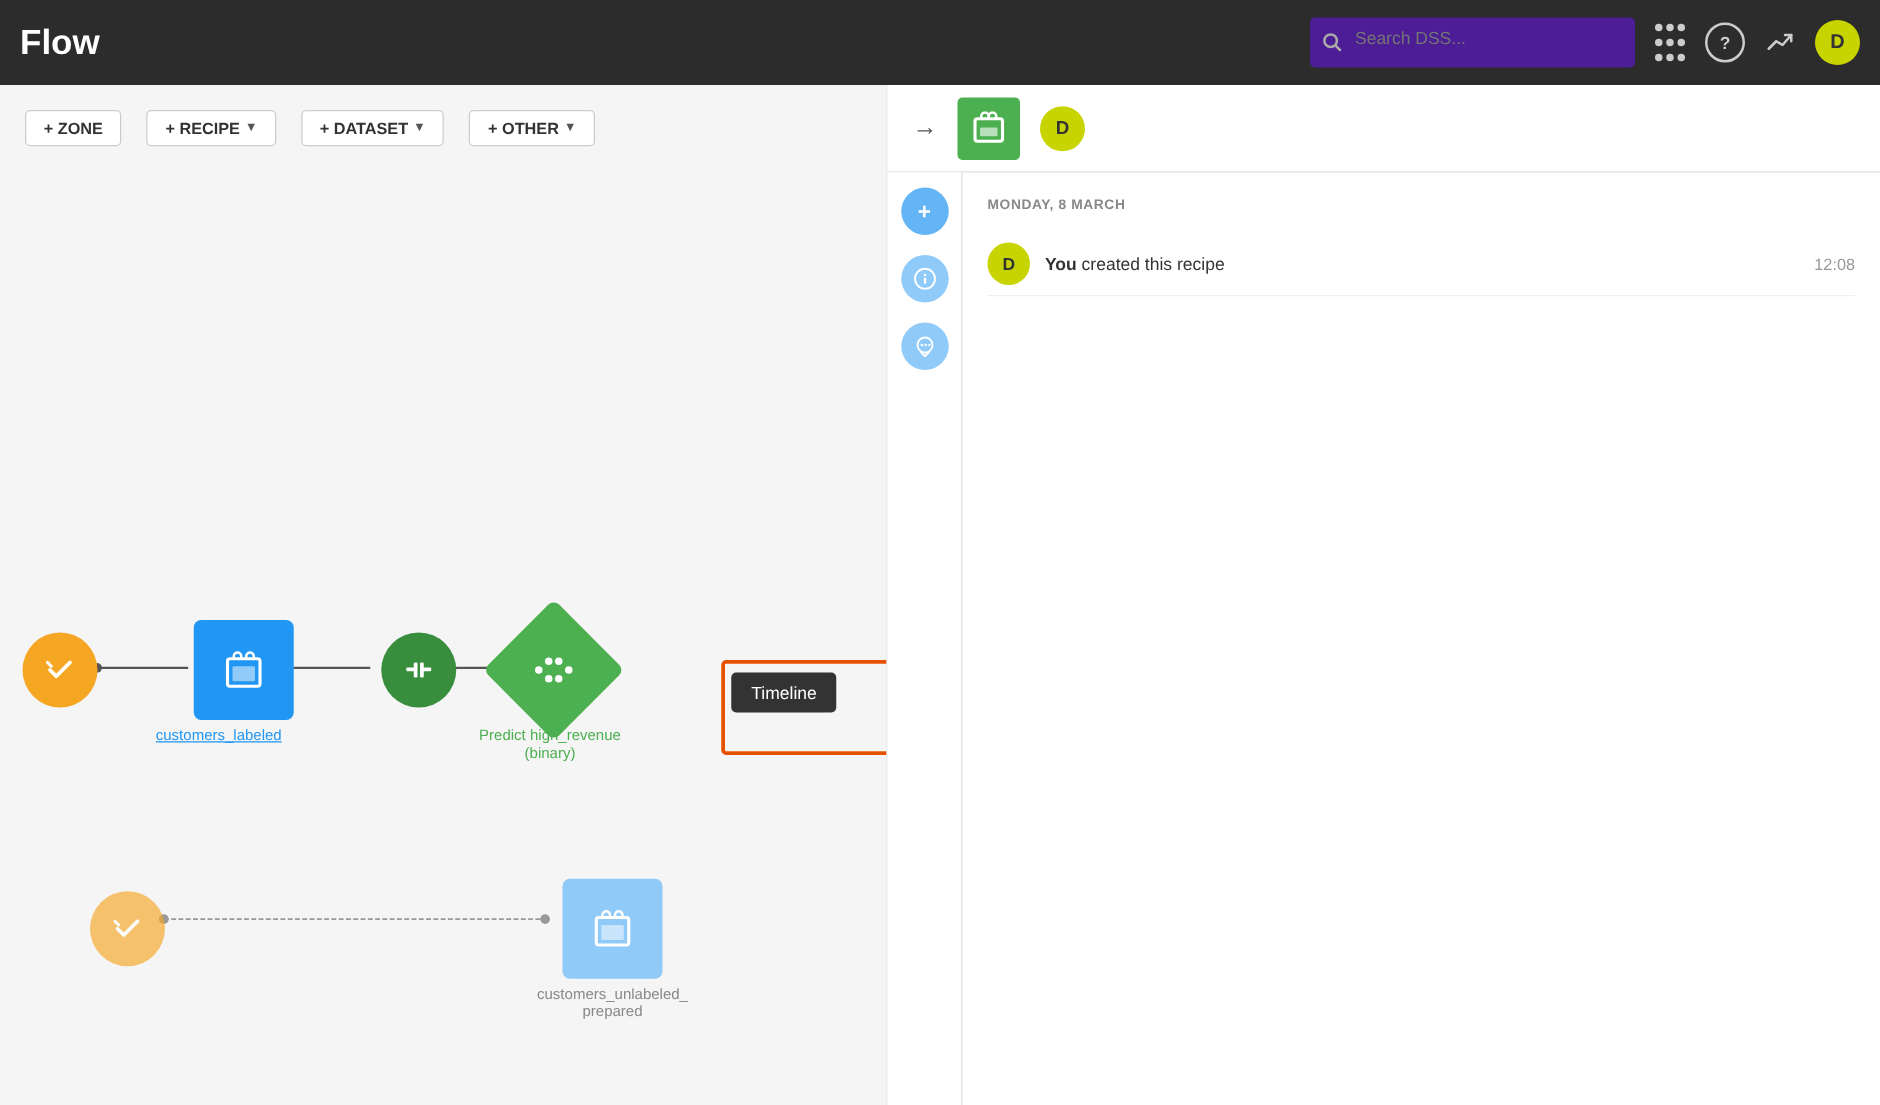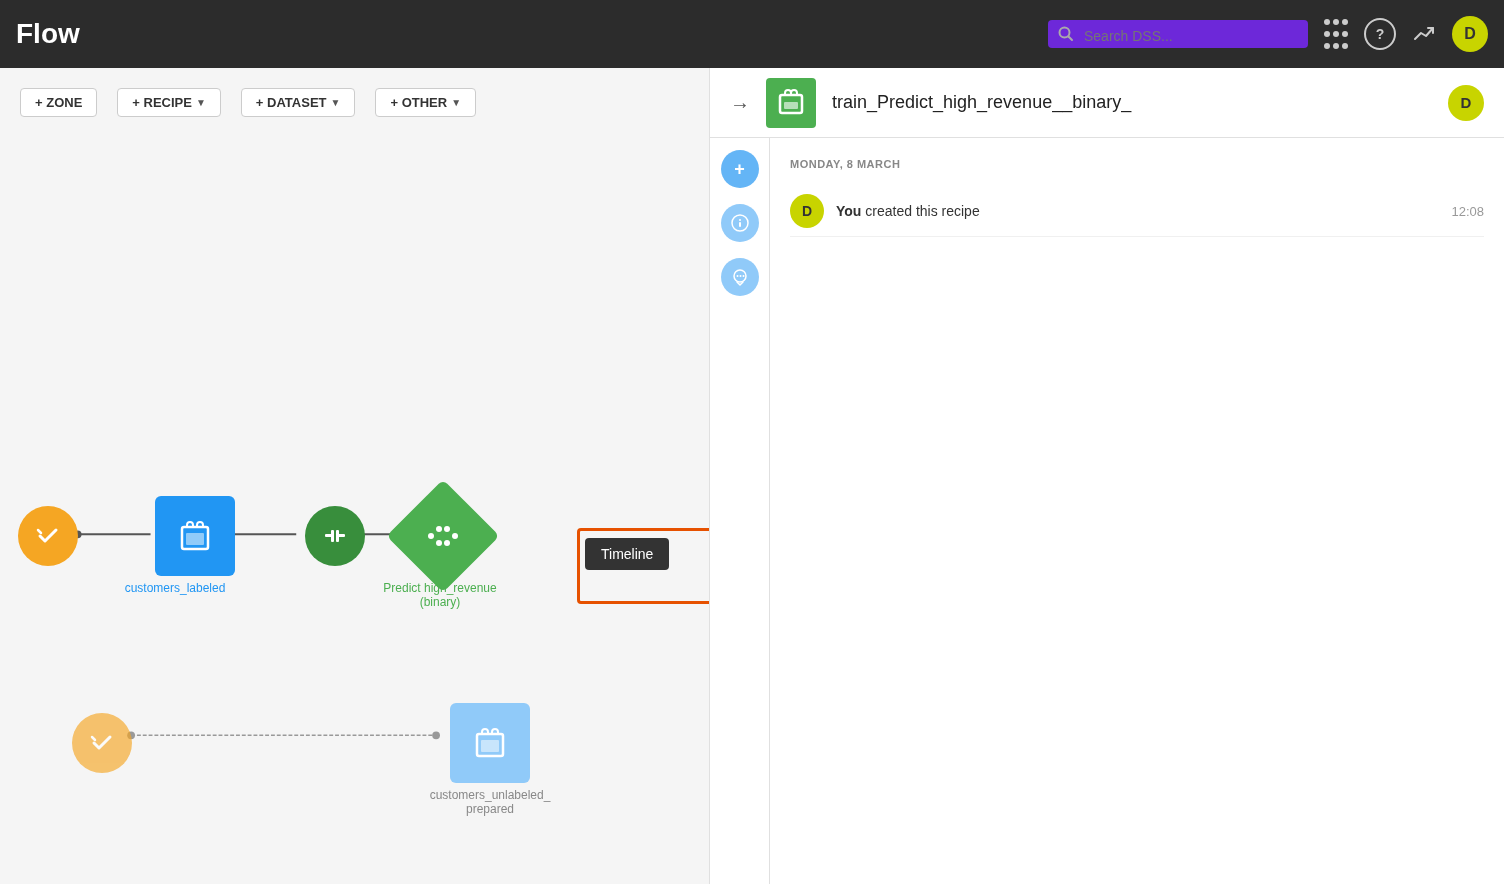--- a/index.html
+++ b/index.html
@@ -43,24 +43,24 @@
       display: flex;
       align-items: center;
     }
     .search-wrapper .search-icon-svg {
       position: absolute;
       left: 10px;
       color: #aaa;
       pointer-events: none;
     }
     .search-input {
-      background: #6d28d9;
+      background: #4c1d95;
       border: none;
       border-radius: 4px;
-      padding: 8px 16px 4px 36px;
+      padding: 8px 16px 16px 36px;
       color: #aaa;
       font-size: 14px;
       width: 260px;
       outline: none;
     }
     .nav-icon {
       color: #ccc;
       font-size: 20px;
       cursor: pointer;
       width: 32px;
@@ -448,21 +448,21 @@
     </div>
 
     <div class="node-square" style="width:80px;height:80px;background:#2196F3;left:155px;top:428px;border-radius:6px;">
       <svg width="38" height="38" viewBox="0 0 38 38" fill="none">
         <rect x="6" y="10" width="26" height="22" rx="2" fill="none" stroke="white" stroke-width="2.5"></rect>
         <path d="M11 10V8a3 3 0 016 0v2" stroke="white" stroke-width="2" stroke-linecap="round"></path>
         <path d="M21 10V8a3 3 0 016 0v2" stroke="white" stroke-width="2" stroke-linecap="round"></path>
         <rect x="10" y="16" width="18" height="12" rx="1" fill="white" opacity="0.5"></rect>
       </svg>
     </div>
-    <div class="node-label" style="left:115px;top:513px;">customers_labeled</div>
+    <div class="node-label" style="left:115px;top:513px;text-decoration:underline;">customers_labeled</div>
 
     <div class="node-circle" style="width:60px;height:60px;background:#388E3C;left:305px;top:438px;">
       <svg width="28" height="28" viewBox="0 0 28 28" fill="none">
         <rect x="4" y="12" width="8" height="3" rx="1" fill="white"></rect>
         <rect x="16" y="12" width="8" height="3" rx="1" fill="white"></rect>
         <rect x="10" y="8" width="3" height="12" rx="1" fill="white"></rect>
         <rect x="15" y="8" width="3" height="12" rx="1" fill="white"></rect>
       </svg>
     </div>
 
@@ -508,21 +508,20 @@
     <div class="panel-header">
       <div class="panel-header-arrow">→</div>
       <div class="panel-header-icon">
         <svg width="28" height="28" viewBox="0 0 28 28" fill="none">
           <rect x="3" y="6" width="22" height="18" rx="2" fill="none" stroke="white" stroke-width="2.5"></rect>
           <path d="M8 6V4a3 3 0 016 0v2" stroke="white" stroke-width="2" stroke-linecap="round"></path>
           <path d="M14 6V4a3 3 0 016 0v2" stroke="white" stroke-width="2" stroke-linecap="round"></path>
           <rect x="7" y="13" width="14" height="7" rx="1" fill="white" opacity="0.6"></rect>
         </svg>
       </div>
-      <span class="panel-header-title">train_Predict_high_revenue__binary_</span>
       <div class="panel-header-avatar">D</div>
     </div>
 
     <div class="panel-main">
 
       <div class="panel-sidebar">
 
         <div class="sidebar-action-btn add">+</div>
 
         <div class="sidebar-action-btn info">

